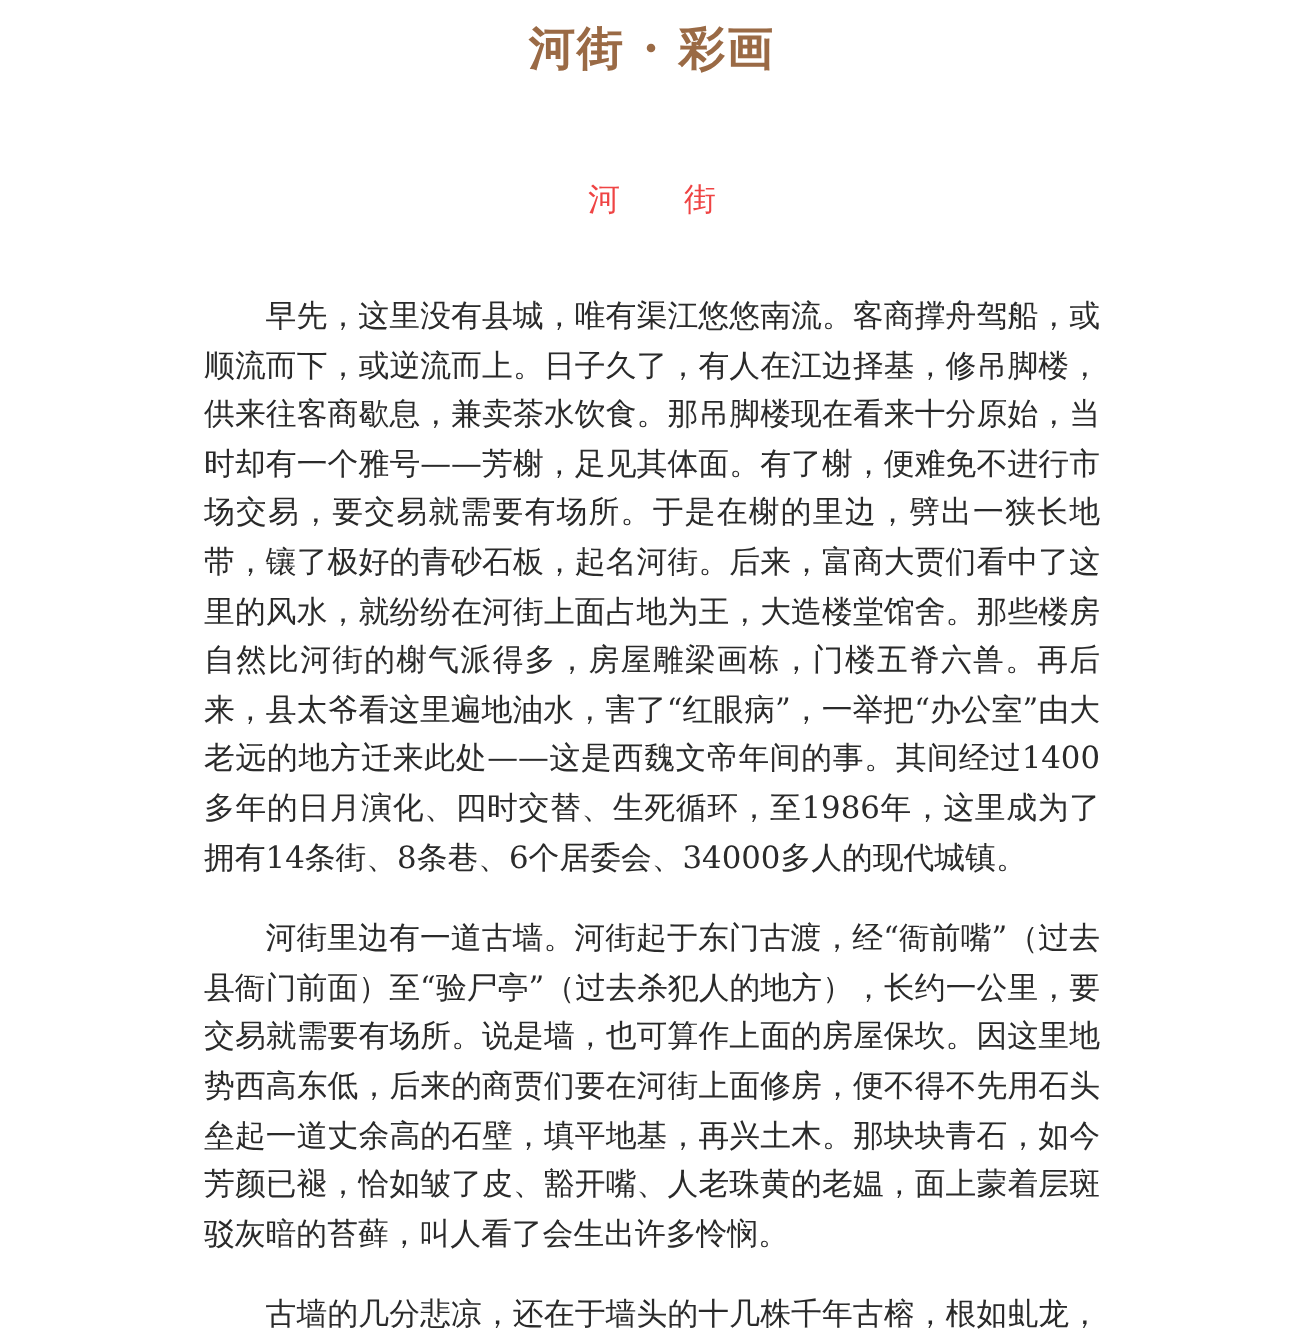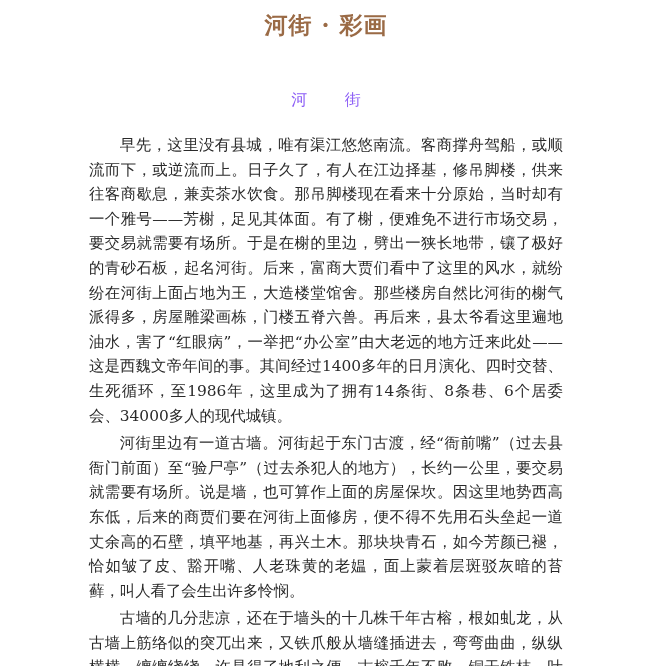--- a/index.html
+++ b/index.html
@@ -5,29 +5,29 @@
   html, body { margin: 0; padding: 0; background: #ffffff; }
   body { width: 652px; height: 666px; overflow: hidden; position: relative; }
   .page { position: absolute; left: 0; top: 4px; width: 608px; height: 666px; background: #fff; }
   .title {
     position: absolute; top: 6px; left: 0; width: 652px; text-align: center;
     font-family: "DejaVu Serif", serif; font-weight: bold; font-size: 23px;
     color: #9a6a45; letter-spacing: 1px; line-height: 30px;
   }
   .subtitle {
     position: absolute; top: 86px; left: 0; width: 652px; text-align: center;
-    font-family: Liberation Mono, monospace; font-size: 16px; color: #8b5cf6;
+    font-family: Liberation Serif, serif; font-size: 16px; color: #ef4444;
     letter-spacing: 14px; line-height: 22px; padding-left: 14px; box-sizing: border-box;
   }
   .body {
     position: absolute; top: 126px; left: 86px; width: 480px;
     font-family: "DejaVu Serif", serif; font-size: 15.4px; color: #2a2a2a;
     line-height: 24.6px; text-align: justify;
   }
-  .body p { margin: 3px; text-indent: 2em; }
+  .body p { margin: 16px; text-indent: 2em; }
 </style>
 </head>
 <body>
 
 <div class="page">
   <div class="title">河街 · 彩画</div>
   <div class="subtitle">河 街</div>
   <div class="body">
     <p>早先，这里没有县城，唯有渠江悠悠南流。客商撑舟驾船，或顺流而下，或逆流而上。日子久了，有人在江边择基，修吊脚楼，供来往客商歇息，兼卖茶水饮食。那吊脚楼现在看来十分原始，当时却有一个雅号——芳榭，足见其体面。有了榭，便难免不进行市场交易，要交易就需要有场所。于是在榭的里边，劈出一狭长地带，镶了极好的青砂石板，起名河街。后来，富商大贾们看中了这里的风水，就纷纷在河街上面占地为王，大造楼堂馆舍。那些楼房自然比河街的榭气派得多，房屋雕梁画栋，门楼五脊六兽。再后来，县太爷看这里遍地油水，害了“红眼病”，一举把“办公室”由大老远的地方迁来此处——这是西魏文帝年间的事。其间经过1400多年的日月演化、四时交替、生死循环，至1986年，这里成为了拥有14条街、8条巷、6个居委会、34000多人的现代城镇。</p>
     <p>河街里边有一道古墙。河街起于东门古渡，经“衙前嘴”（过去县衙门前面）至“验尸亭”（过去杀犯人的地方），长约一公里，要交易就需要有场所。说是墙，也可算作上面的房屋保坎。因这里地势西高东低，后来的商贾们要在河街上面修房，便不得不先用石头垒起一道丈余高的石壁，填平地基，再兴土木。那块块青石，如今芳颜已褪，恰如皱了皮、豁开嘴、人老珠黄的老媪，面上蒙着层斑驳灰暗的苔藓，叫人看了会生出许多怜悯。</p>

